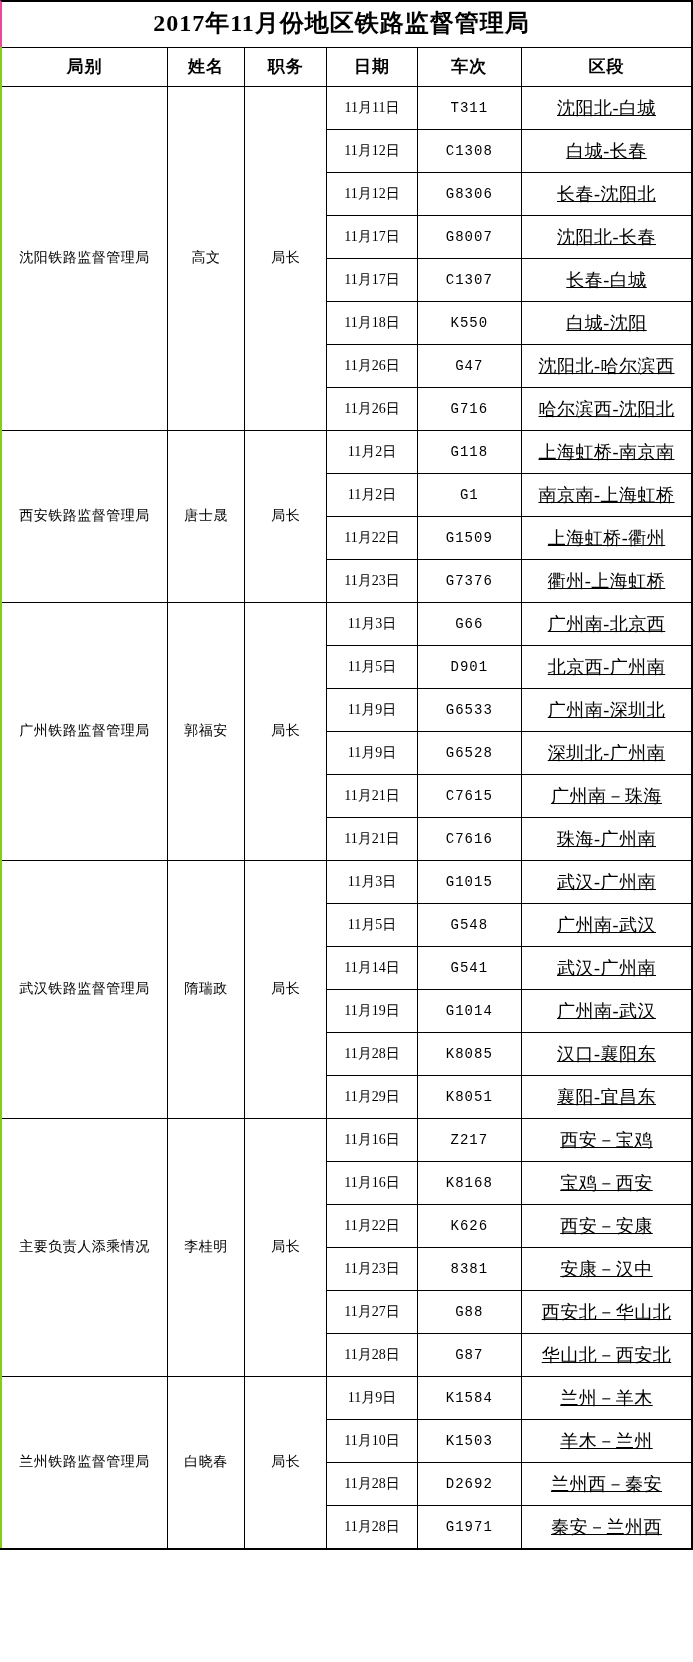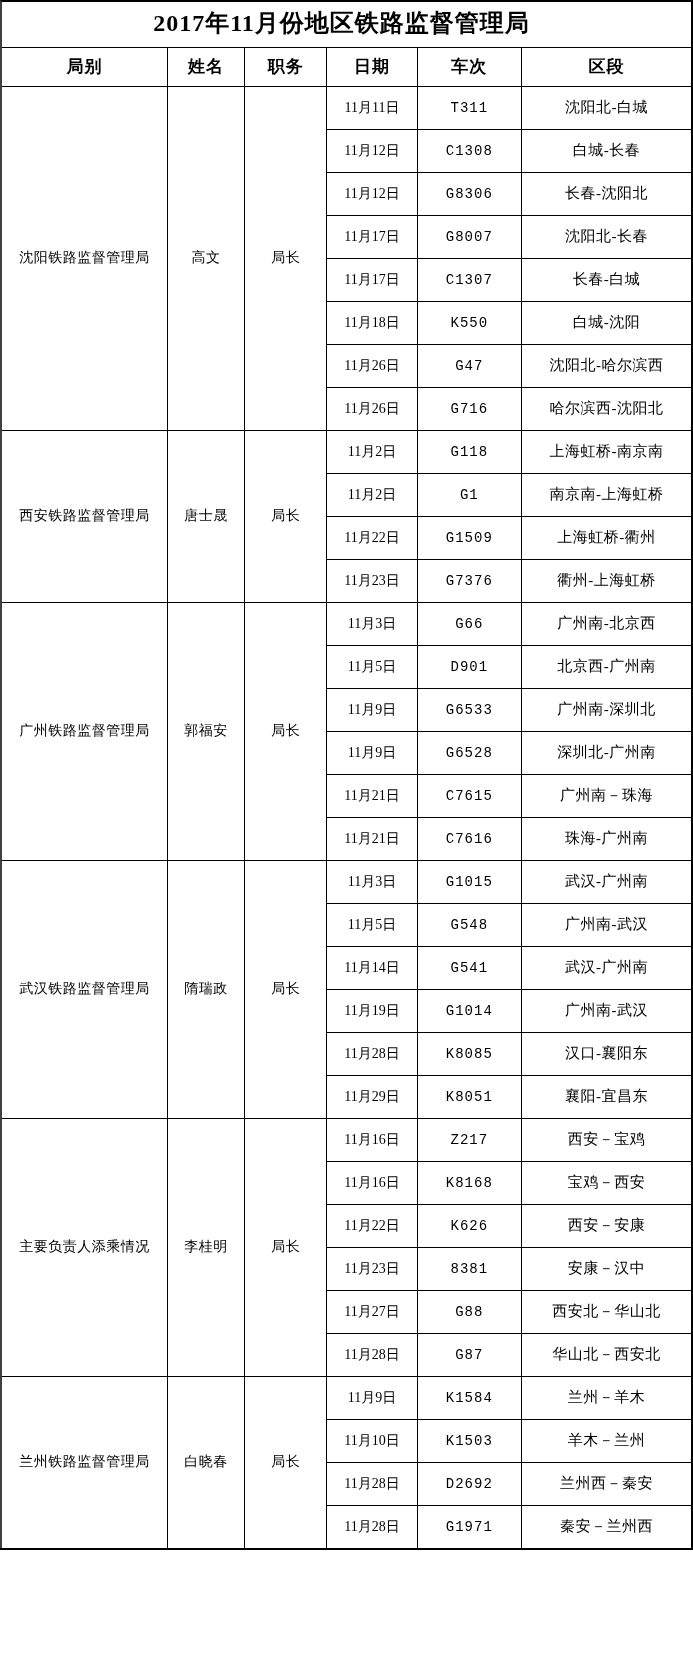--- a/index.html
+++ b/index.html
@@ -12,21 +12,21 @@
     font-family: "Liberation Serif", "DejaVu Serif", serif;
     color: #000000;
   }
   #doc {
     width: 693px;
     box-sizing: border-box;
   }
   .title-block {
     text-align: center;
     padding: 6px 10px 8px 0;
-    border-left: 2px solid #404040;
+    border-left: 2px solid #ec4899;
     border-right: 2px solid #000;
     border-top: 2px solid #000;
   }
   .title-line {
     font-size: 24px;
     font-weight: bold;
     line-height: 1.28;
     letter-spacing: 1px;
   }
   table {
@@ -42,38 +42,39 @@
     padding: 0;
     height: 42px;
   }
   thead th {
     font-size: 17px;
     font-weight: bold;
     height: 38px;
     letter-spacing: 1px;
   }
   table {
-    border-left: 2px solid #404040;
+    border-left: 2px solid #84cc16;
     border-right: 2px solid #000;
     border-bottom: 2px solid #000;
   }
   td.bureau, td.name, td.post {
     font-size: 14px;
     letter-spacing: 0.5px;
   }
   td.date, td.train {
     font-size: 14px;
   }
   td.train {
     font-family: Liberation Mono, monospace;
     letter-spacing: 1px;
   }
   td.section {
-    font-size: 15px;
+    font-size: 18px;
     letter-spacing: 0.5px;
+    text-decoration: underline;
   }
   col.c-bureau { width: 166px; }
   col.c-name   { width: 77px; }
   col.c-post   { width: 82px; }
   col.c-date   { width: 90px; }
   col.c-train  { width: 104px; }
   col.c-section{ width: 170px; }
 </style>
 </head>
 <body>

